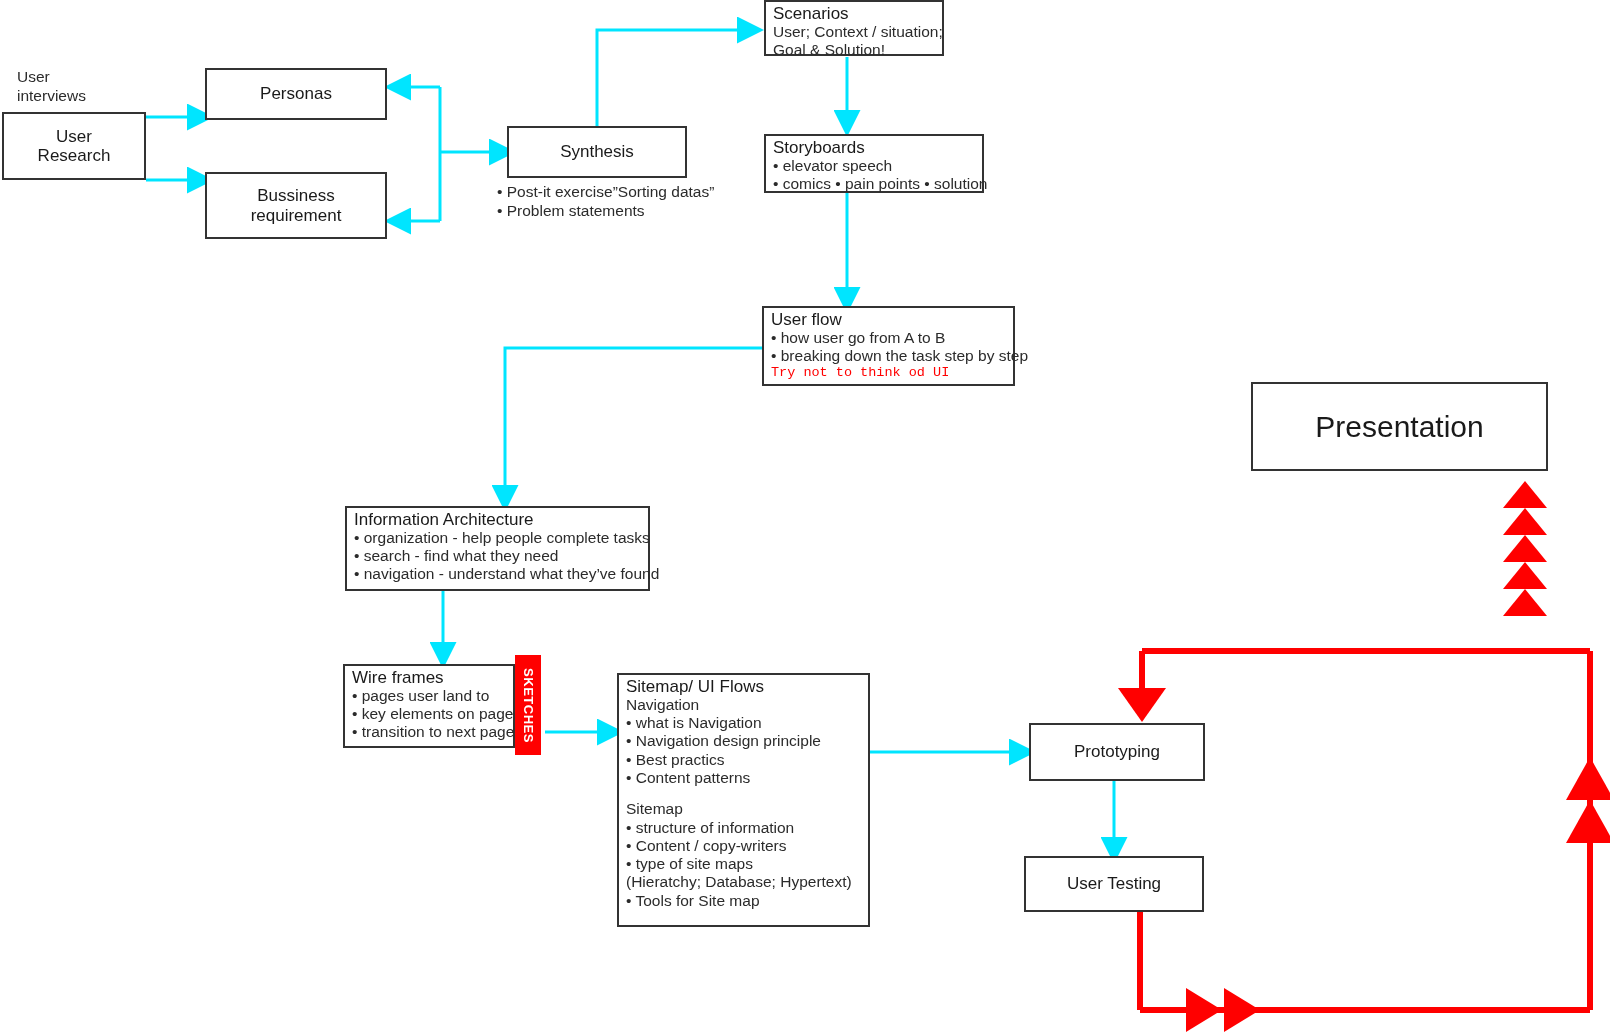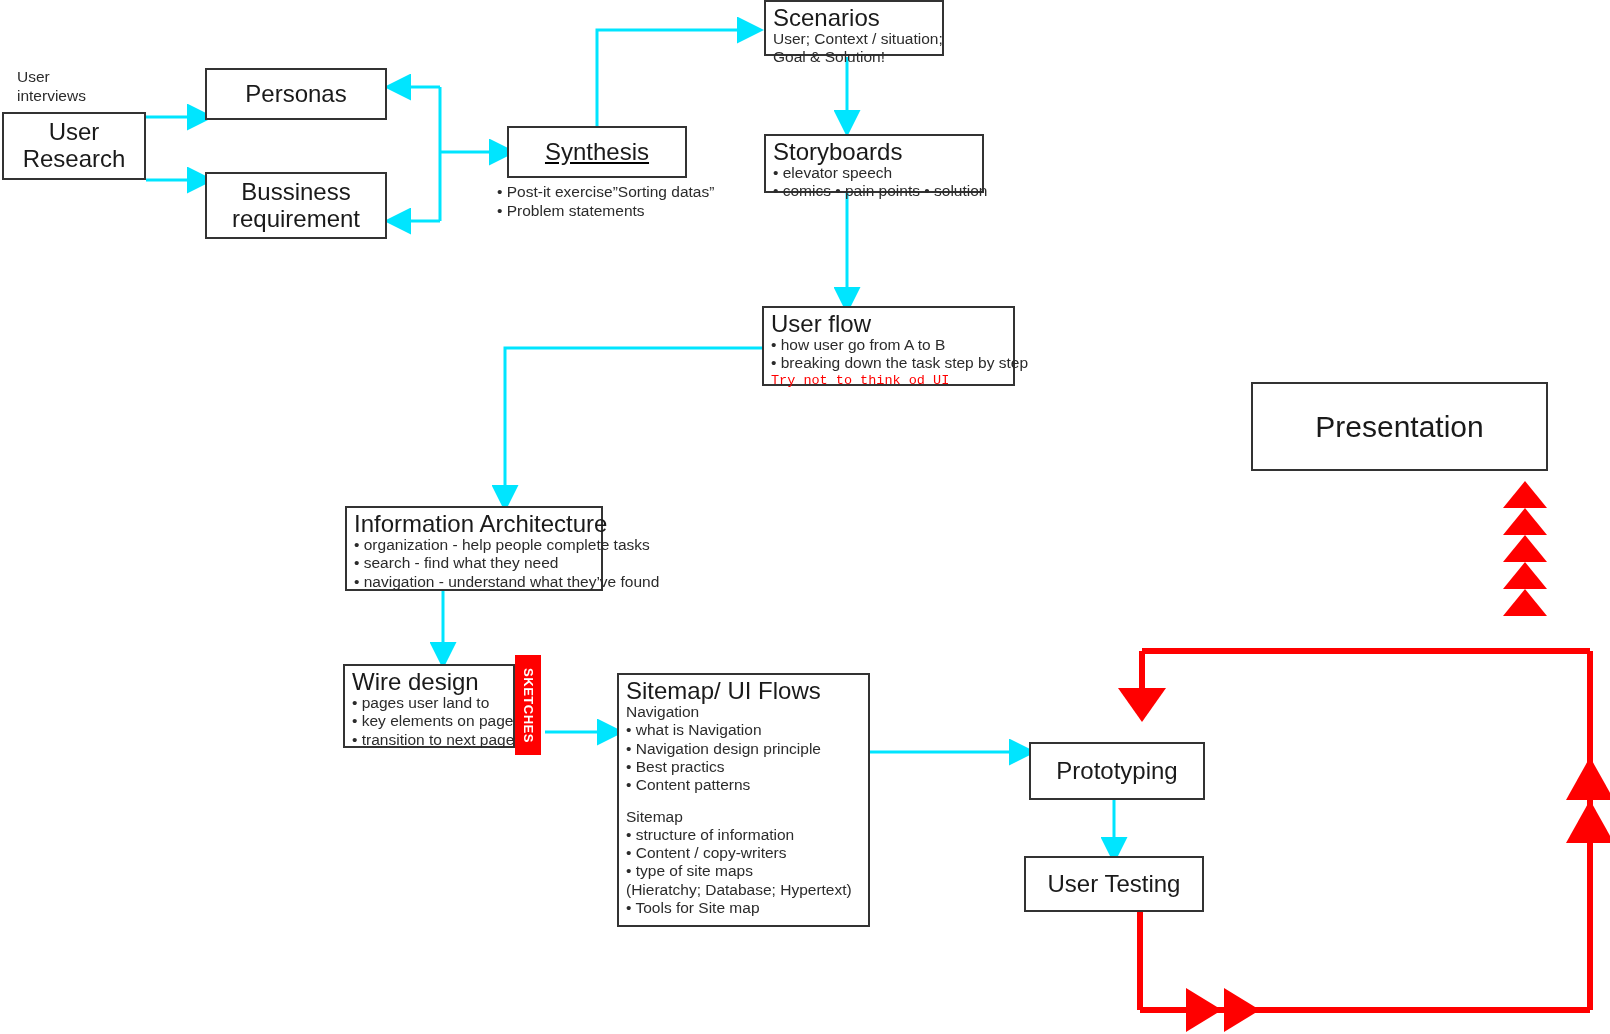--- a/index.html
+++ b/index.html
@@ -27,21 +27,21 @@
     pointer-events: none;
   }
   .node {
     position: absolute;
     box-sizing: border-box;
     border: 2px solid #333333;
     background: #ffffff;
     padding: 3px 5px 3px 7px;
   }
   .node .title {
-    font-size: 24px;
+    font-size: 17px;
     color: #1a1a1a;
     line-height: 1.05;
     white-space: nowrap;
   }
   .node .sub {
     font-size: 15.5px;
     color: #2b2b2b;
     line-height: 1.18;
     white-space: nowrap;
   }
@@ -178,21 +178,21 @@
 
   <div class="node centered" style="left:205px; top:68px; width:182px; height:52px;">
     <div class="title">Personas</div>
   </div>
 
   <div class="node centered" style="left:205px; top:172px; width:182px; height:67px;">
     <div class="title">Bussiness
 requirement</div>
   </div>
 
-  <div class="node centered" style="left:507px; top:126px; width:180px; height:52px;text-decoration:underline;">
+  <div class="node centered" style="left:507px; top:126px; width:180px; height:52px;">
     <div class="title">Synthesis</div>
   </div>
 
   <div class="plain-label" style="left:497px; top:183px;">• Post-it exercise”Sorting datas”
 • Problem statements</div>
 
   <div class="node" style="left:764px; top:0px; width:180px; height:56px;">
     <div class="title">Scenarios</div>
     <div class="sub">User; Context / situation;</div>
     <div class="sub">Goal &amp; Solution!</div>
@@ -204,29 +204,29 @@
     <div class="sub">• comics • pain points • solution</div>
   </div>
 
   <div class="node" style="left:762px; top:306px; width:253px; height:80px;">
     <div class="title">User flow</div>
     <div class="sub">• how user go from A to B</div>
     <div class="sub">• breaking down the task step by step</div>
     <div class="sub red">Try not to think od UI</div>
   </div>
 
-  <div class="node" style="left:345px; top:506px; width:258px; height:85px;">
+  <div class="node" style="left:345px; top:506px; width:305px; height:85px;">
     <div class="title">Information Architecture</div>
     <div class="sub">• organization - help people complete tasks</div>
     <div class="sub">• search - find what they need</div>
     <div class="sub">• navigation - understand what they’ve found</div>
   </div>
 
   <div class="node" style="left:343px; top:664px; width:172px; height:84px;">
-    <div class="title">Wire design</div>
+    <div class="title">Wire frames</div>
     <div class="sub">• pages user land to</div>
     <div class="sub">• key elements on page</div>
     <div class="sub">• transition to next page</div>
   </div>
 
   <div class="sketch-tab" style="left:515px; top:655px; width:26px; height:100px;">
     <span>SKETCHES</span>
   </div>
 
   <div class="node" style="left:617px; top:673px; width:253px; height:254px;">
@@ -238,21 +238,21 @@
     <div class="sub">• Content patterns</div>
     <div class="blank-line"></div>
     <div class="sub">Sitemap</div>
     <div class="sub">• structure of information</div>
     <div class="sub">• Content / copy-writers</div>
     <div class="sub">• type of site maps</div>
     <div class="sub">(Hieratchy; Database; Hypertext)</div>
     <div class="sub">• Tools for Site map</div>
   </div>
 
-  <div class="node centered" style="left:1029px; top:742px; width:176px; height:58px;">
+  <div class="node centered" style="left:1029px; top:723px; width:176px; height:58px;">
     <div class="title">Prototyping</div>
   </div>
 
   <div class="node centered" style="left:1024px; top:856px; width:180px; height:56px;">
     <div class="title">User Testing</div>
   </div>
 
   <div class="node centered" style="left:1251px; top:382px; width:297px; height:89px;">
     <div class="title big-title">Presentation</div>
   </div>

